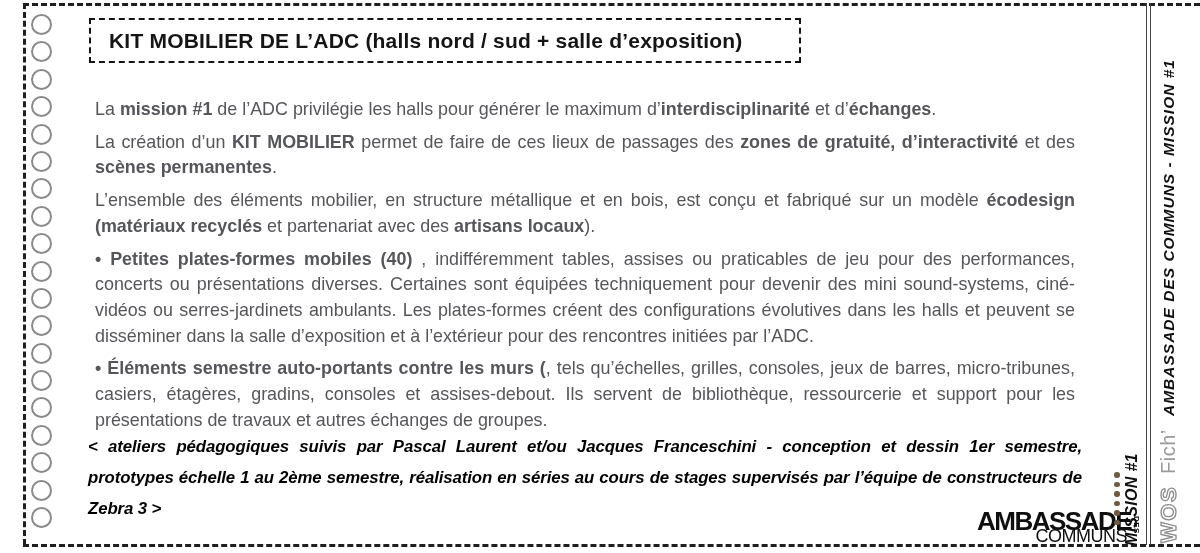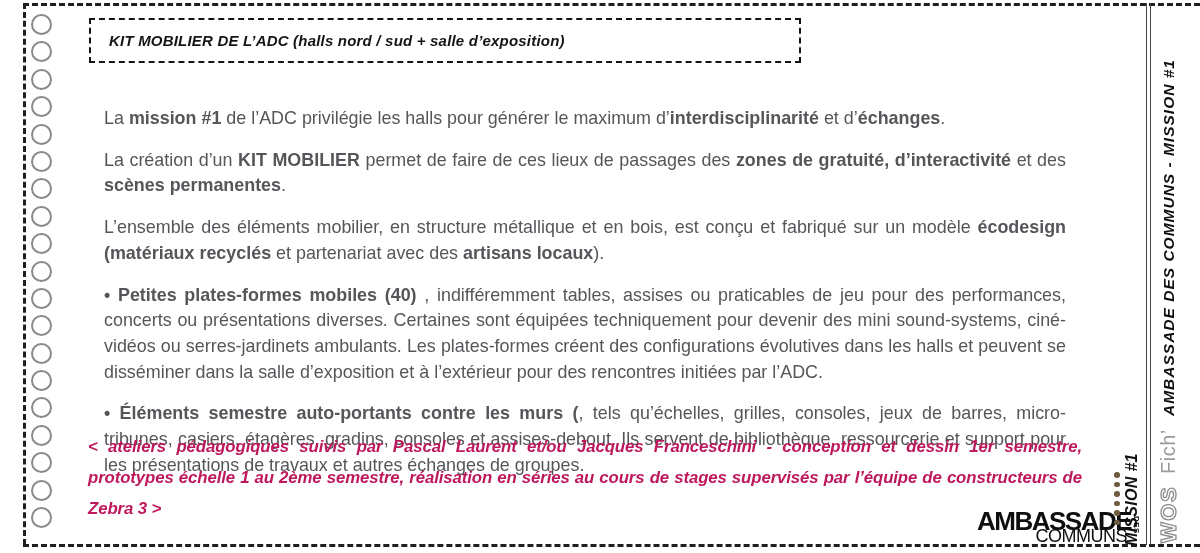--- a/index.html
+++ b/index.html
@@ -12,33 +12,33 @@
   .frame-bottom{position:absolute; left:23px; right:0; top:544px; height:0; border-top:3px dashed #1f1f1f;}
   .frame-left{position:absolute; left:23px; top:3px; height:542px; width:0; border-left:3px dashed #1f1f1f;}
   
   .holes{position:absolute; left:31px; top:14px; display:flex; flex-direction:column; gap:6.4px;}
   .hole{width:21px; height:21px; border:2px solid #8a8a8a; border-radius:50%; box-sizing:border-box; background:#fff;}
   
   .title-box{
     position:absolute; left:89px; top:18px; width:712px; height:45px; box-sizing:border-box;
     border:2.5px dashed #141414; display:flex; align-items:center; padding-left:18px;
   }
-  .title-box span{font-style:italic; font-weight:bold; font-size:15px; color:#151515; letter-spacing:.2px;}
+  .title-box span{font-weight:bold; font-size:21px; color:#151515; letter-spacing:.2px;}
   
   .body-text{
     position:absolute; left:88px; top:90px; width:994px;
     color:#55565a; font-size:17.9px; line-height:25.7px; text-align:justify;
   }
-  .body-text p{margin:16px;}
+  .body-text p{margin:7px;}
   .b{font-weight:bold;}
   
   .footer-note{
     position:absolute; left:88px; top:431px; width:994px;
     font-style:italic; font-weight:bold; font-size:16.8px; line-height:31px;
-    color:#be185d; text-align:justify; letter-spacing:-.1px;
+    color:#000000; text-align:justify; letter-spacing:-.1px;
   }
   
   .logo{position:absolute; left:977px; top:508px; color:#0f0f0f; line-height:1;}
   .logo-row1{display:flex; align-items:flex-end;}
   .logo-amb{font-weight:bold; font-size:26px; letter-spacing:-1.5px;}
   .logo-des{writing-mode:vertical-rl; font-weight:bold; font-size:8px; letter-spacing:.5px; margin-left:1px; margin-top:2px;}
   .logo-com{font-weight:normal; font-size:18px; letter-spacing:-.5px; text-align:right; margin-top:-7px; padding-right:13px;}
   
   .dots{position:absolute; left:1114px; top:472px; display:flex; flex-direction:column; gap:4px;}
   .dot{width:5.5px; height:5.5px; border-radius:50%; background:#6e5c40;}

